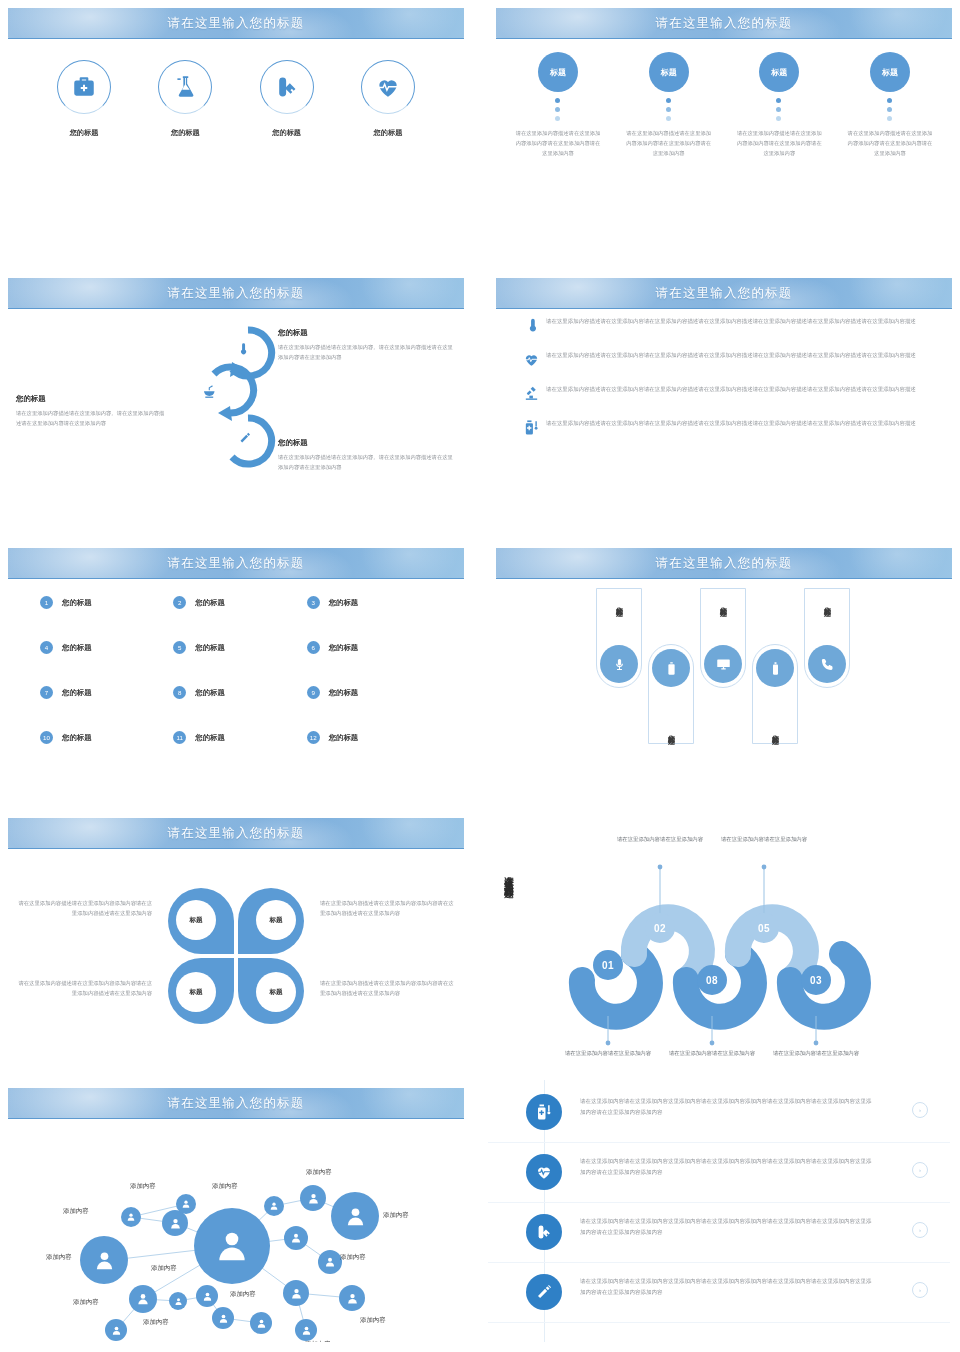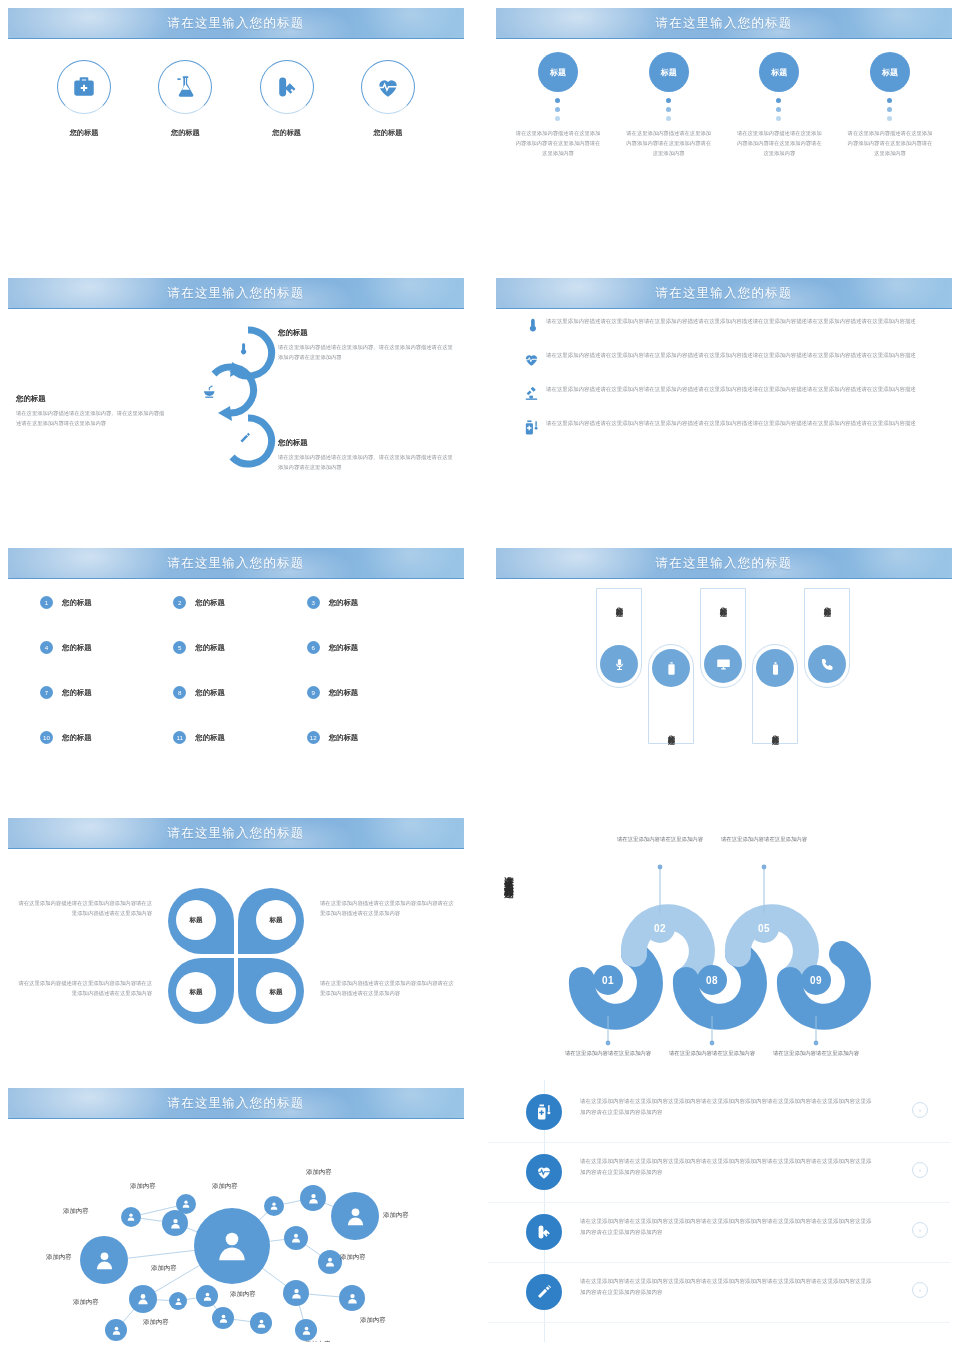--- a/index.html
+++ b/index.html
@@ -544,25 +544,25 @@
         </g>
         <g fill="#7fb0dd">
           <circle cx="64" cy="233" r="2.4"></circle>
             <circle cx="168" cy="233" r="2.4"></circle>
             <circle cx="272" cy="233" r="2.4"></circle>
           <circle cx="116" cy="57" r="2.4"></circle>
             <circle cx="220" cy="57" r="2.4"></circle>
         </g>
       </svg>
 
-      <div class="s8-hub" style="left:49px;top:155px;background:#5b9bd5;">01</div>
+      <div class="s8-hub" style="left:49px;top:140px;background:#5b9bd5;">01</div>
       <div class="s8-hub" style="left:101px;top:103px;background:#a9ccea;">02</div>
       <div class="s8-hub" style="left:153px;top:155px;background:#5b9bd5;">08</div>
       <div class="s8-hub" style="left:205px;top:103px;background:#a9ccea;">05</div>
-      <div class="s8-hub" style="left:257px;top:155px;background:#5b9bd5;">09</div>
+      <div class="s8-hub" style="left:257px;top:155px;background:#5b9bd5;">03</div>
 
       <div class="s8-cap" style="left:16px;top:238px;">请在这里添加内容请在这里添加内容</div>
       <div class="s8-cap" style="left:68px;top:24px;">请在这里添加内容请在这里添加内容</div>
       <div class="s8-cap" style="left:120px;top:238px;">请在这里添加内容请在这里添加内容</div>
       <div class="s8-cap" style="left:172px;top:24px;">请在这里添加内容请在这里添加内容</div>
       <div class="s8-cap" style="left:224px;top:238px;">请在这里添加内容请在这里添加内容</div>
     </div>
   </div>
 
   <div class="slide">

